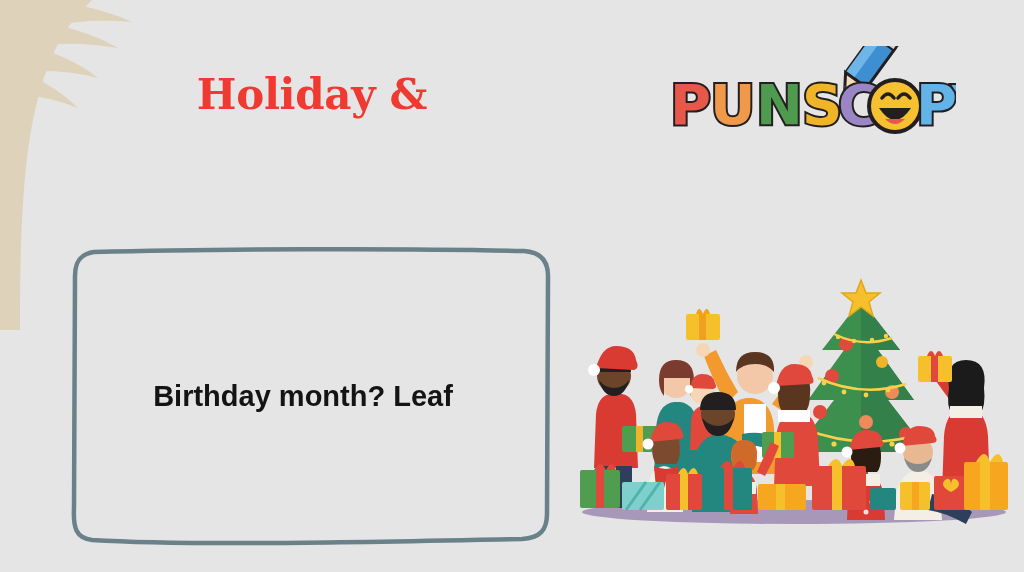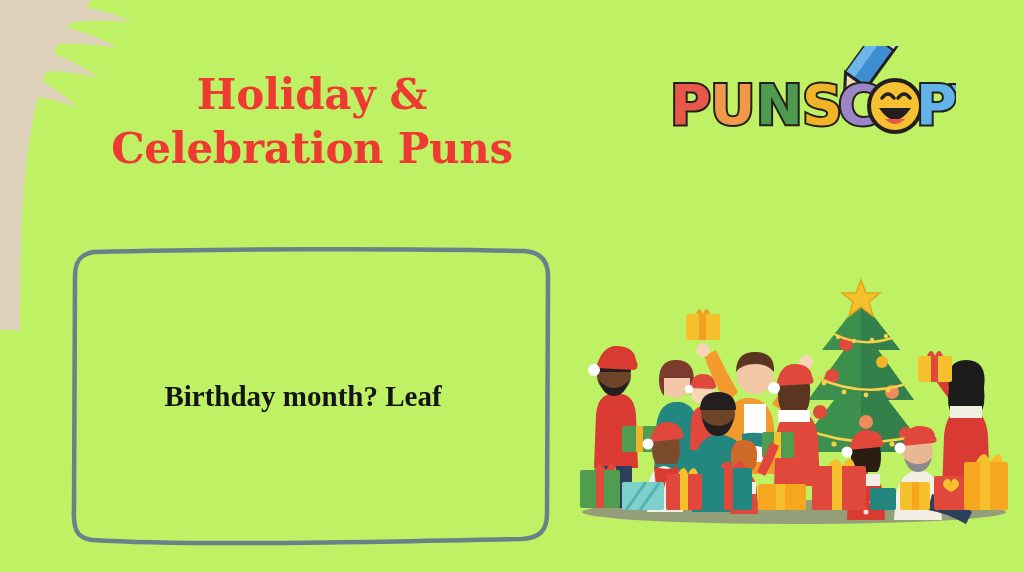--- a/index.html
+++ b/index.html
@@ -9,21 +9,21 @@
     background: #ffffff;
   }
   body {
     font-family: "Liberation Serif", serif;
   }
   .canvas {
     position: relative;
     width: 1024px;
     height: 572px;
     overflow: hidden;
-    background: #bef264;
+    background: #e5e5e5;
   }
 
   
   .corner-deco {
     position: absolute;
     left: 0; top: 0;
     width: 150px;
     height: 330px;
     pointer-events: none;
   }
@@ -70,21 +70,21 @@
     width: 100%;
     height: 100%;
   }
   .pun-text {
     position: absolute;
     left: 40px;
     right: 56px;
     top: 50%;
     transform: translateY(-50%);
     text-align: center;
-    font-family: Liberation Serif, serif;
+    font-family: Liberation Sans, sans-serif;
     font-weight: bold;
     font-size: 29px;
     line-height: 1.42;
     color: #141414;
   }
 
   
   .illustration {
     position: absolute;
     left: 566px;
@@ -104,21 +104,20 @@
                C22,196 20,250 20,330 L0,330 Z" fill="#ded2ba"></path>
       <path d="M52,2 C78,4 106,10 132,22 C104,20 78,20 56,26 Z" fill="#ded2ba"></path>
       <path d="M40,22 C66,26 94,34 118,48 C92,44 66,42 44,46 Z" fill="#ded2ba"></path>
       <path d="M30,46 C54,52 78,62 98,78 C76,72 52,70 34,72 Z" fill="#ded2ba"></path>
       <path d="M22,72 C42,80 62,92 78,108 C58,100 40,96 26,96 Z" fill="#ded2ba"></path>
     </svg>
   </div>
 
   <div class="title-block">
     <span class="title-line">Holiday &amp;</span>
-    <span class="title-line">Celebration Puns</span>
   </div>
 
   <div class="logo">
     <svg viewBox="0 0 290 100" width="290" height="100" aria-hidden="true">
       <defs>
         <style>
           .bl { font-family: "DejaVu Sans", sans-serif; font-weight: bold;
                 font-size: 56px; stroke: #231f20; stroke-width: 4;
                 paint-order: stroke fill; }
           .gloss { fill: #ffffff; opacity: .55; }

